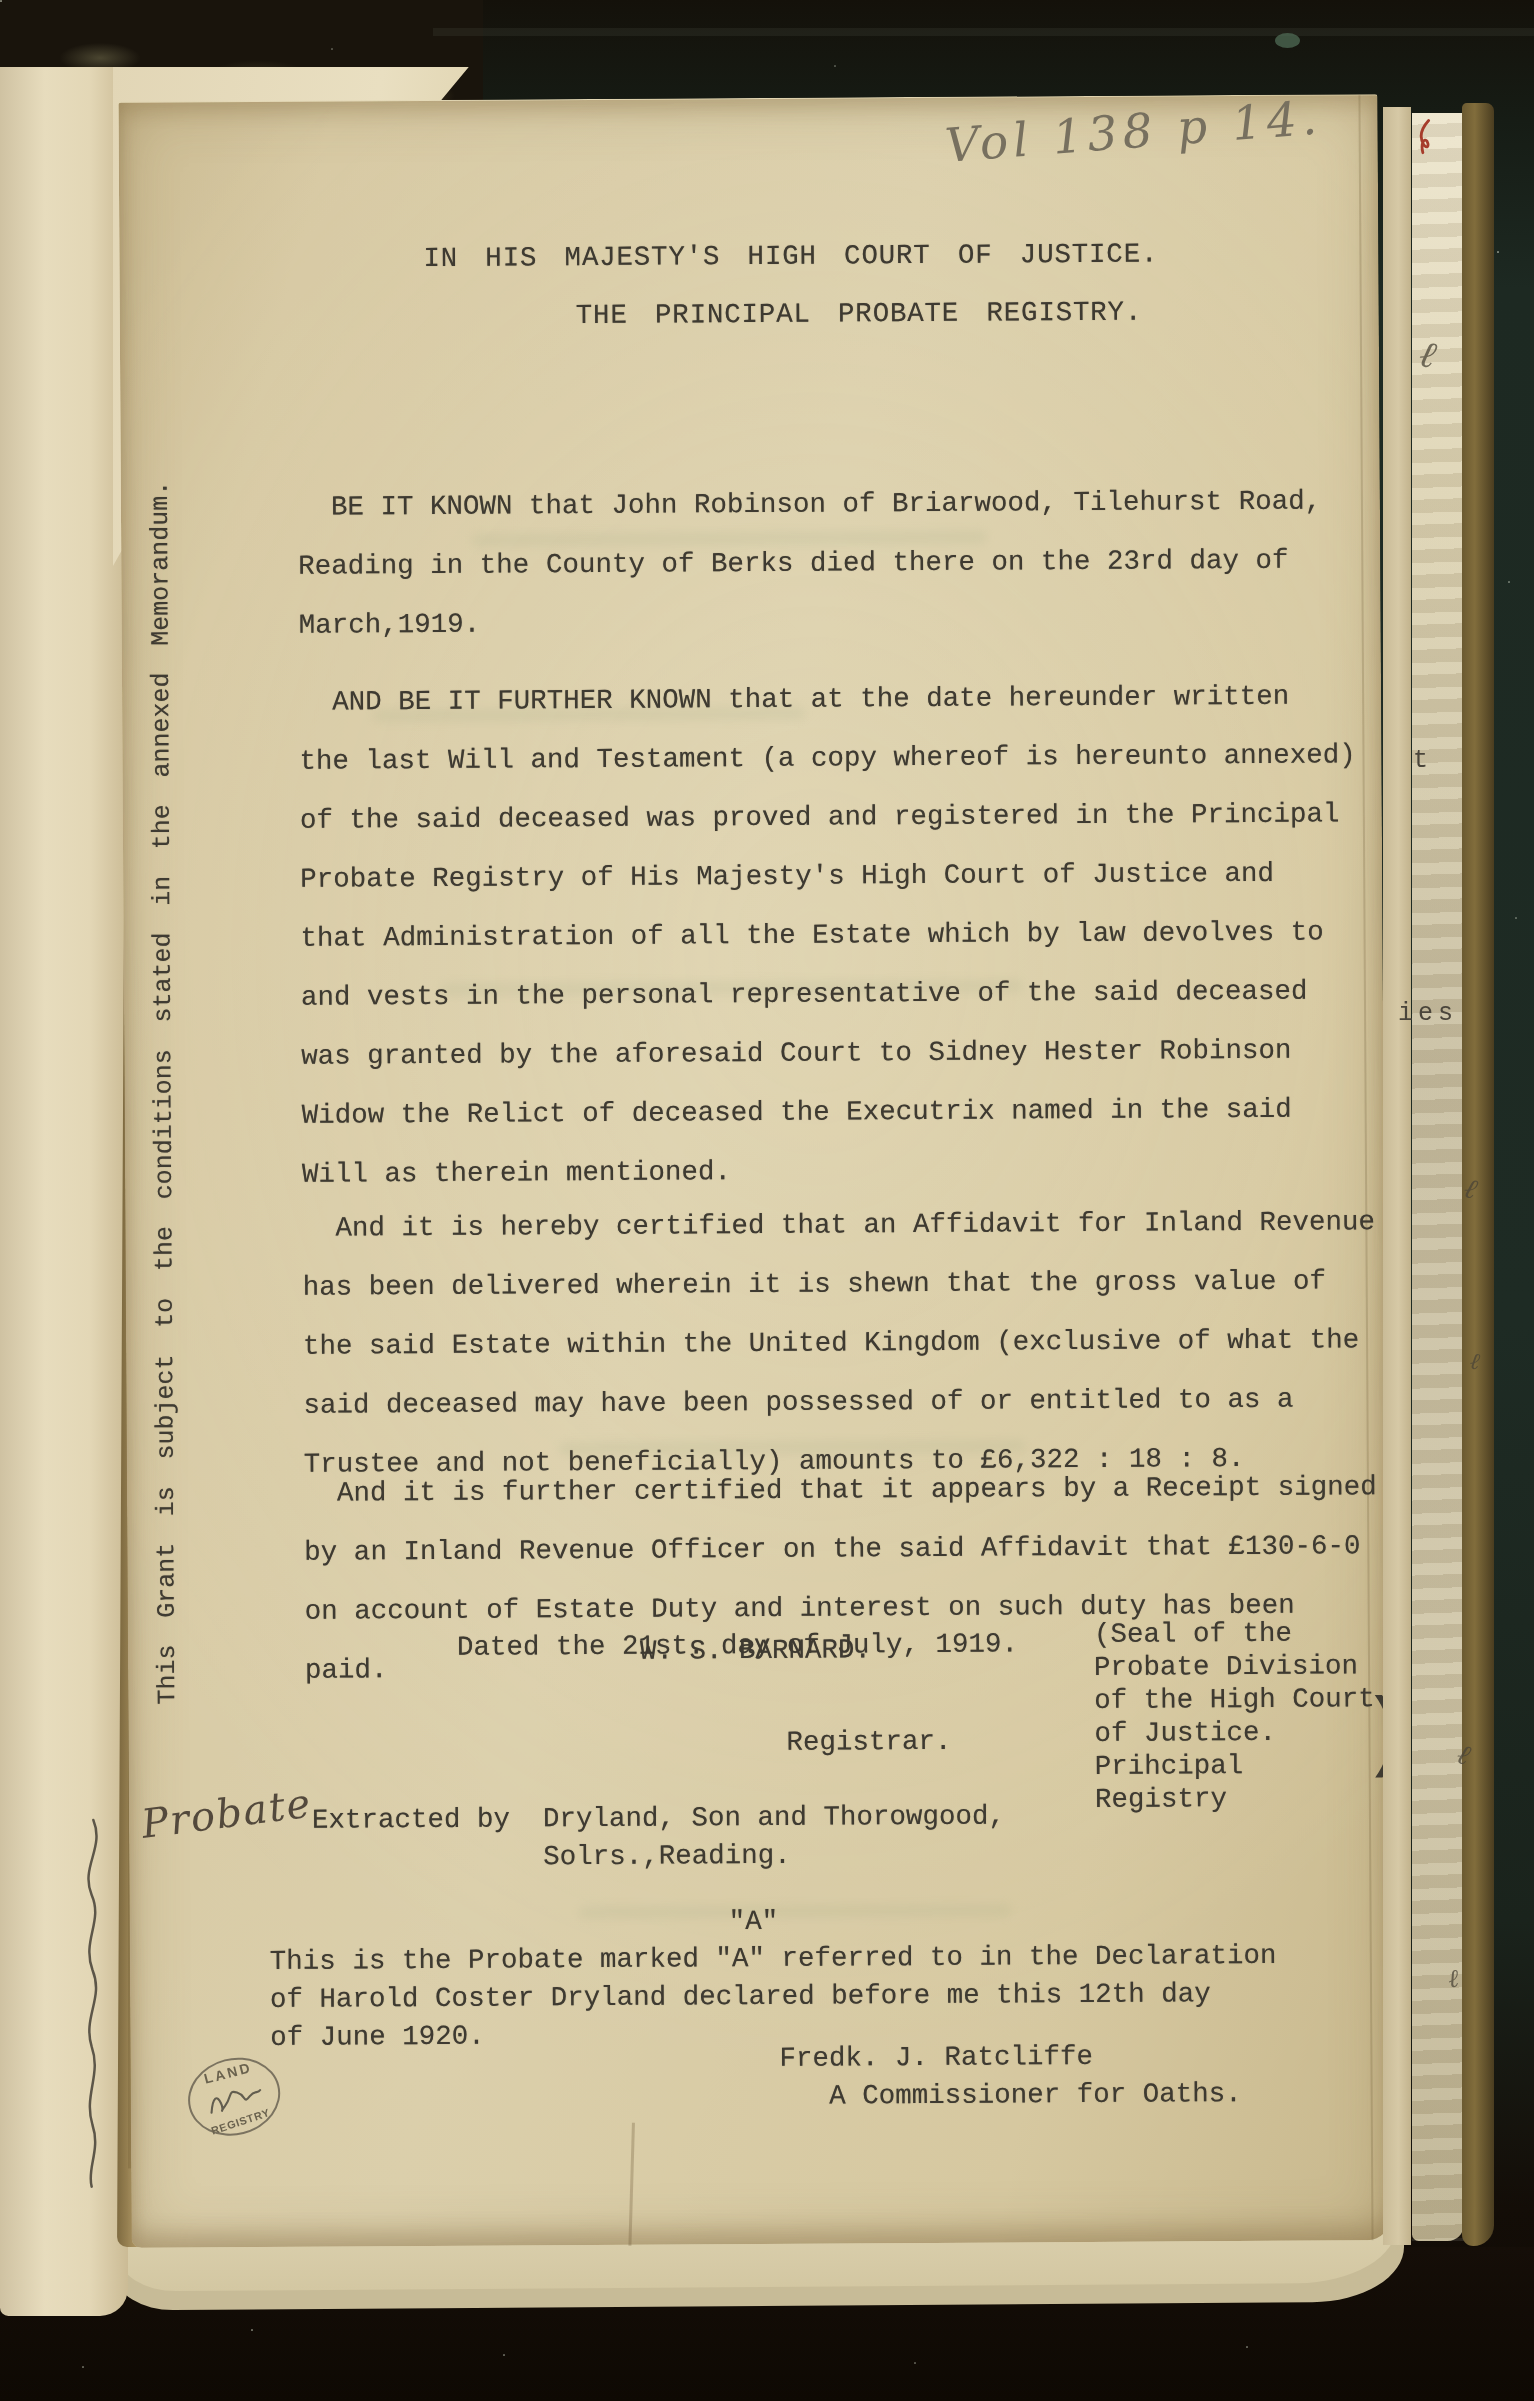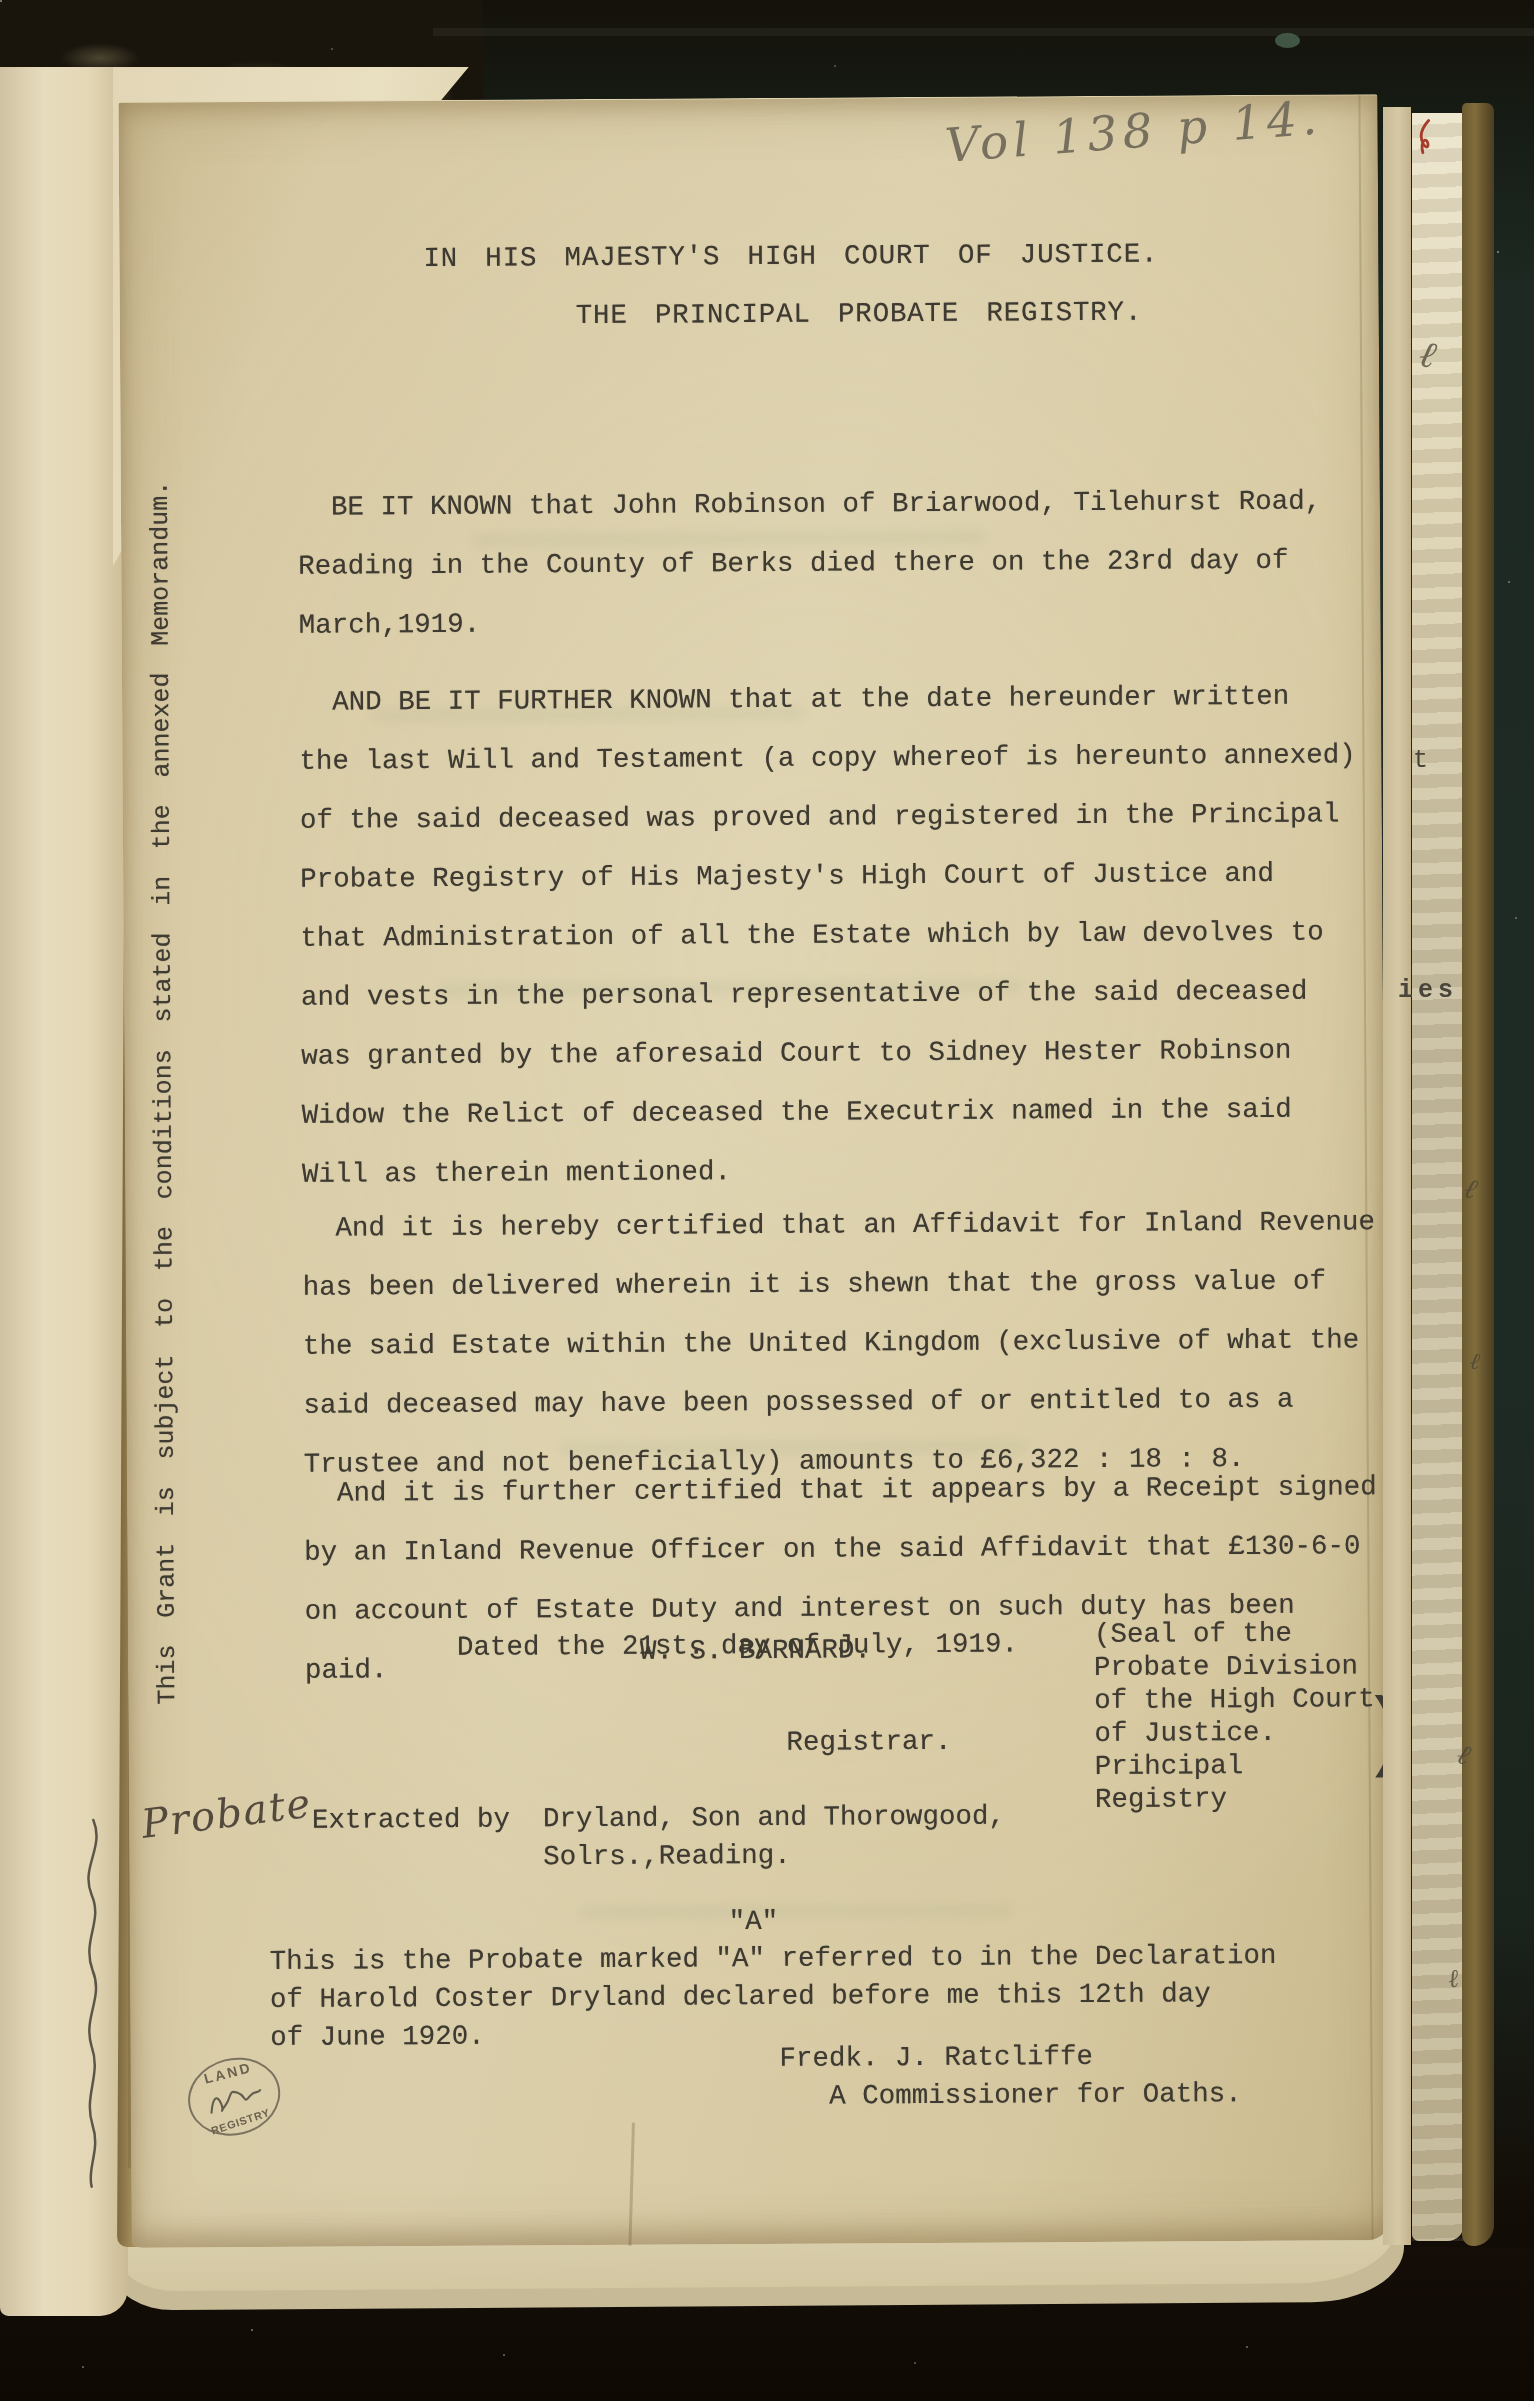--- a/index.html
+++ b/index.html
@@ -104,21 +104,21 @@
   .bandB{left:1412px;top:113px;width:52px;height:2128px;
     background:linear-gradient(180deg,#ece4cc,#ddd3b3 18%,#c7bda0 45%,#cfc5a7 75%,#bdb291);
     border-radius:0 0 16.6px 6.7px;}
   .bandB:after{content:"";position:absolute;left:0;top:0;width:100%;height:100%;
     background:repeating-linear-gradient(178deg,rgba(255,255,240,.10) 0 11.7px,rgba(90,75,45,.10) 11.7px 25px);}
   .bandC{left:1462px;top:103px;width:32px;height:2143px;
     background:linear-gradient(90deg,#6b5a31,#816d3c 40%,#4a3d20);
     border-radius:5px 8.3px 21.6px 11.7px;}
   .frag{font-family:"Liberation Mono","DejaVu Sans Mono",monospace;color:#4a453b;font-size:25px;}
   .fragT{left:1413px;top:746px;}
-  .fragIES{left:1398px;top:976px;letter-spacing:5px;font-weight:bold;}
+  .fragIES{left:1398px;top:999px;letter-spacing:5px;}
   .pen{font-family:"DejaVu Serif",serif;font-style:italic;color:#4a4437;opacity:.75;}
   .pen1{left:1420px;top:333px;font-size:37px;transform:rotate(14deg);}
   .pen2{left:1465px;top:1172px;font-size:28px;transform:rotate(18deg);}
   .pen3{left:1470px;top:1348px;font-size:23px;transform:rotate(8deg);}
   .pen4{left:1458px;top:1738px;font-size:28px;transform:rotate(20deg);}
   .pen5{left:1448px;top:1964px;font-size:25px;transform:rotate(-6deg);}
   .redmark{left:1417px;top:118px;}
 </style>
 </head>
 <body>

